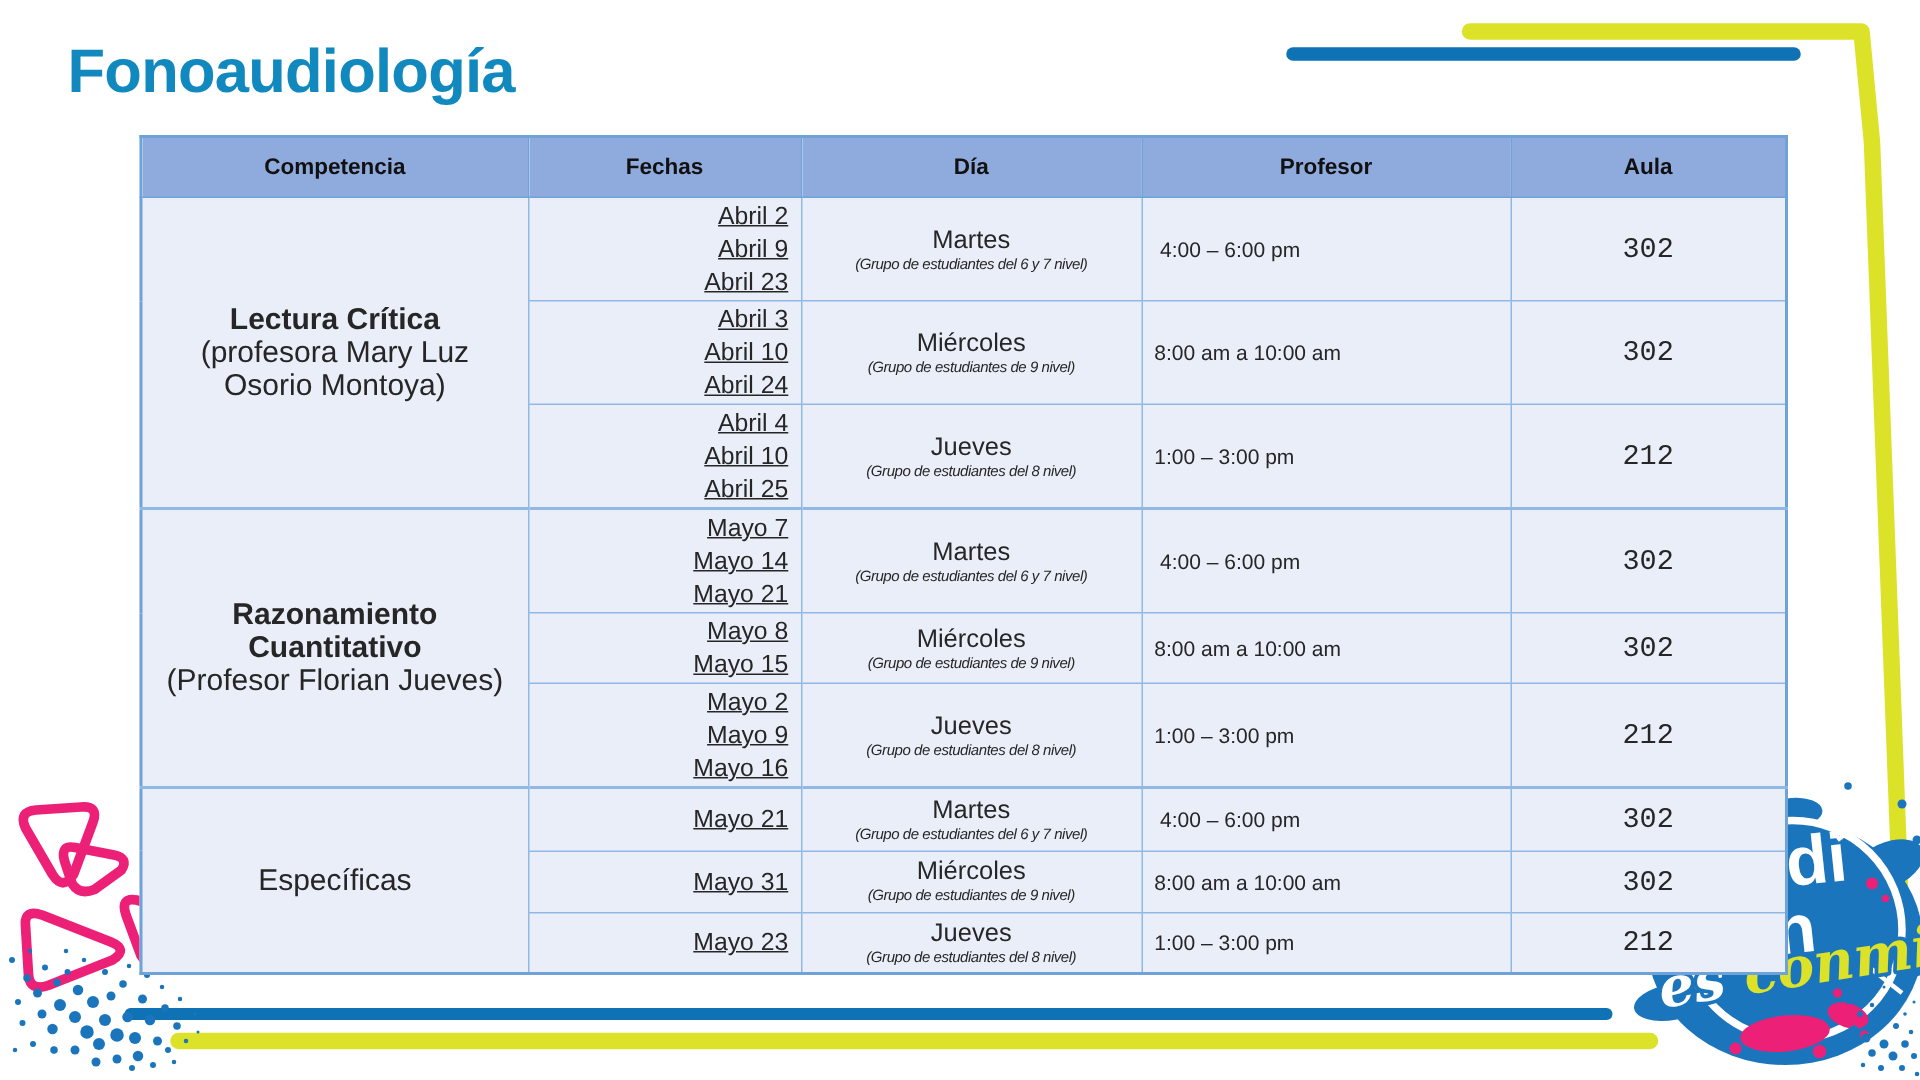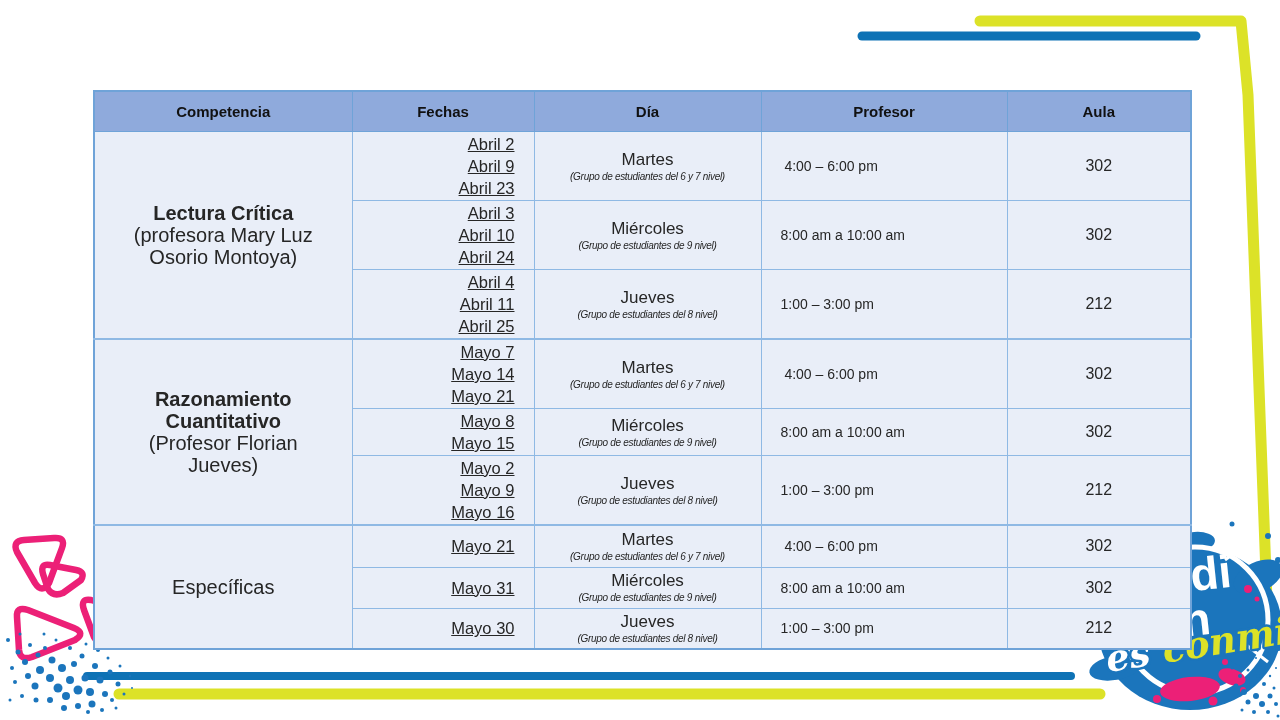--- a/index.html
+++ b/index.html
@@ -11,34 +11,34 @@
   body{width:1280px;height:720px;overflow:hidden;background:#fff;
        font-family:"Liberation Sans",sans-serif;color:var(--text);}
   .page{position:relative;width:1280px;height:720px;background:#fff;}
   .deco{position:absolute;left:0;top:0;z-index:0;}
   .title{position:absolute;left:45px;top:24px;z-index:1;margin:0;
          font-size:41px;font-weight:bold;letter-spacing:-0.5px;color:var(--title);}
   .tablewrap{position:absolute;left:93px;top:90px;z-index:2;}
   table.sched{border-collapse:collapse;table-layout:fixed;width:1097px;
               background:var(--row-bg);border:2px solid var(--grid-strong);}
   table.sched td, table.sched th{border:1px solid var(--grid);vertical-align:middle;
-              padding:1px 19px;overflow:hidden;margin-top:44px;}
+              padding:1px 8px;overflow:hidden;margin-top:44px;}
   table.sched th{background:var(--header-bg);border-color:var(--grid-strong);
               font-size:15px;font-weight:bold;color:#111;text-align:center;height:37px;}
   tr.group-start td{border-top:2px solid var(--grid);}
   .comp{text-align:center;font-size:20px;line-height:22px;}
   .cname{font-weight:bold;}
   .cname.regular{font-weight:normal;}
   .cdetail{font-weight:normal;}
   .dates{text-align:right;font-size:16.5px;line-height:22px;white-space:pre-line;text-decoration:underline;}
   .day{text-align:center;}
   .dname{font-size:17px;line-height:20px;}
   .dnote{font-size:10px;font-style:italic;letter-spacing:-0.3px;line-height:13px;}
   .time{text-align:left;font-size:14px;padding-left:5px;white-space:pre-wrap;}
-  .room{text-align:center;font-size:16px;font-family:Liberation Sans, sans-serif;
+  .room{text-align:center;font-size:19px;font-family:Liberation Mono, monospace;
         font-feature-settings:"onum";}
   
   .ln-blue{stroke:var(--accent-blue);stroke-linecap:round;fill:none;}
   .ln-yellow{stroke:var(--accent-yellow);stroke-linecap:round;stroke-linejoin:round;fill:none;}
   .tri{stroke:var(--accent-pink);stroke-width:6.5;fill:none;stroke-linejoin:round;stroke-linecap:round;}
   .dot{fill:var(--logo-blue);}
   .splash{fill:var(--logo-blue);}
   .wstreak{stroke:#fff;fill:none;}
   .ring{fill:none;stroke:#fff;stroke-width:5;}
   .psplat{fill:var(--accent-pink);}
@@ -182,20 +182,21 @@
         <circle class="dot" cx="1242" cy="710" r="1.5"></circle>
           <circle class="dot" cx="1230" cy="700" r="1.2"></circle>
         <circle class="dot" cx="1226" cy="692" r="1"></circle>
           <circle class="dot" cx="1260" cy="666" r="1.2"></circle>
         <circle class="dot" cx="1276" cy="668" r="1"></circle>
           <circle class="dot" cx="1256" cy="658" r="1"></circle>
       </g>
     </g>
   </svg>
 
+  <h1 class="title">Fonoaudiología</h1>
 
   <div class="tablewrap">
     <table class="sched">
       <colgroup>
         <col style="width:258px">
           <col style="width:182px">
           <col style="width:227px">
         <col style="width:246px">
           <col style="width:184px">
       </colgroup>
@@ -231,21 +232,21 @@
 Abril 24</td>
           <td class="day">
             <div class="dname">Miércoles</div>
             <div class="dnote">(Grupo de estudiantes de 9 nivel)</div>
           </td>
           <td class="time">8:00 am a 10:00 am</td>
           <td class="room">302</td>
         </tr>
         <tr style="height:68px">
           <td class="dates">Abril 4
-Abril 11
+Abril 10
 Abril 25</td>
           <td class="day">
             <div class="dname">Jueves</div>
             <div class="dnote">(Grupo de estudiantes del 8 nivel)</div>
           </td>
           <td class="time">1:00 – 3:00 pm</td>
           <td class="room">212</td>
         </tr>
 
         <tr class="group-start" style="height:67px">
@@ -300,21 +301,21 @@
         <tr style="height:41px">
           <td class="dates">Mayo 31</td>
           <td class="day">
             <div class="dname">Miércoles</div>
             <div class="dnote">(Grupo de estudiantes de 9 nivel)</div>
           </td>
           <td class="time">8:00 am a 10:00 am</td>
           <td class="room">302</td>
         </tr>
         <tr style="height:41px">
-          <td class="dates">Mayo 30</td>
+          <td class="dates">Mayo 23</td>
           <td class="day">
             <div class="dname">Jueves</div>
             <div class="dnote">(Grupo de estudiantes del 8 nivel)</div>
           </td>
           <td class="time">1:00 – 3:00 pm</td>
           <td class="room">212</td>
         </tr>
       </tbody>
     </table>
   </div>

